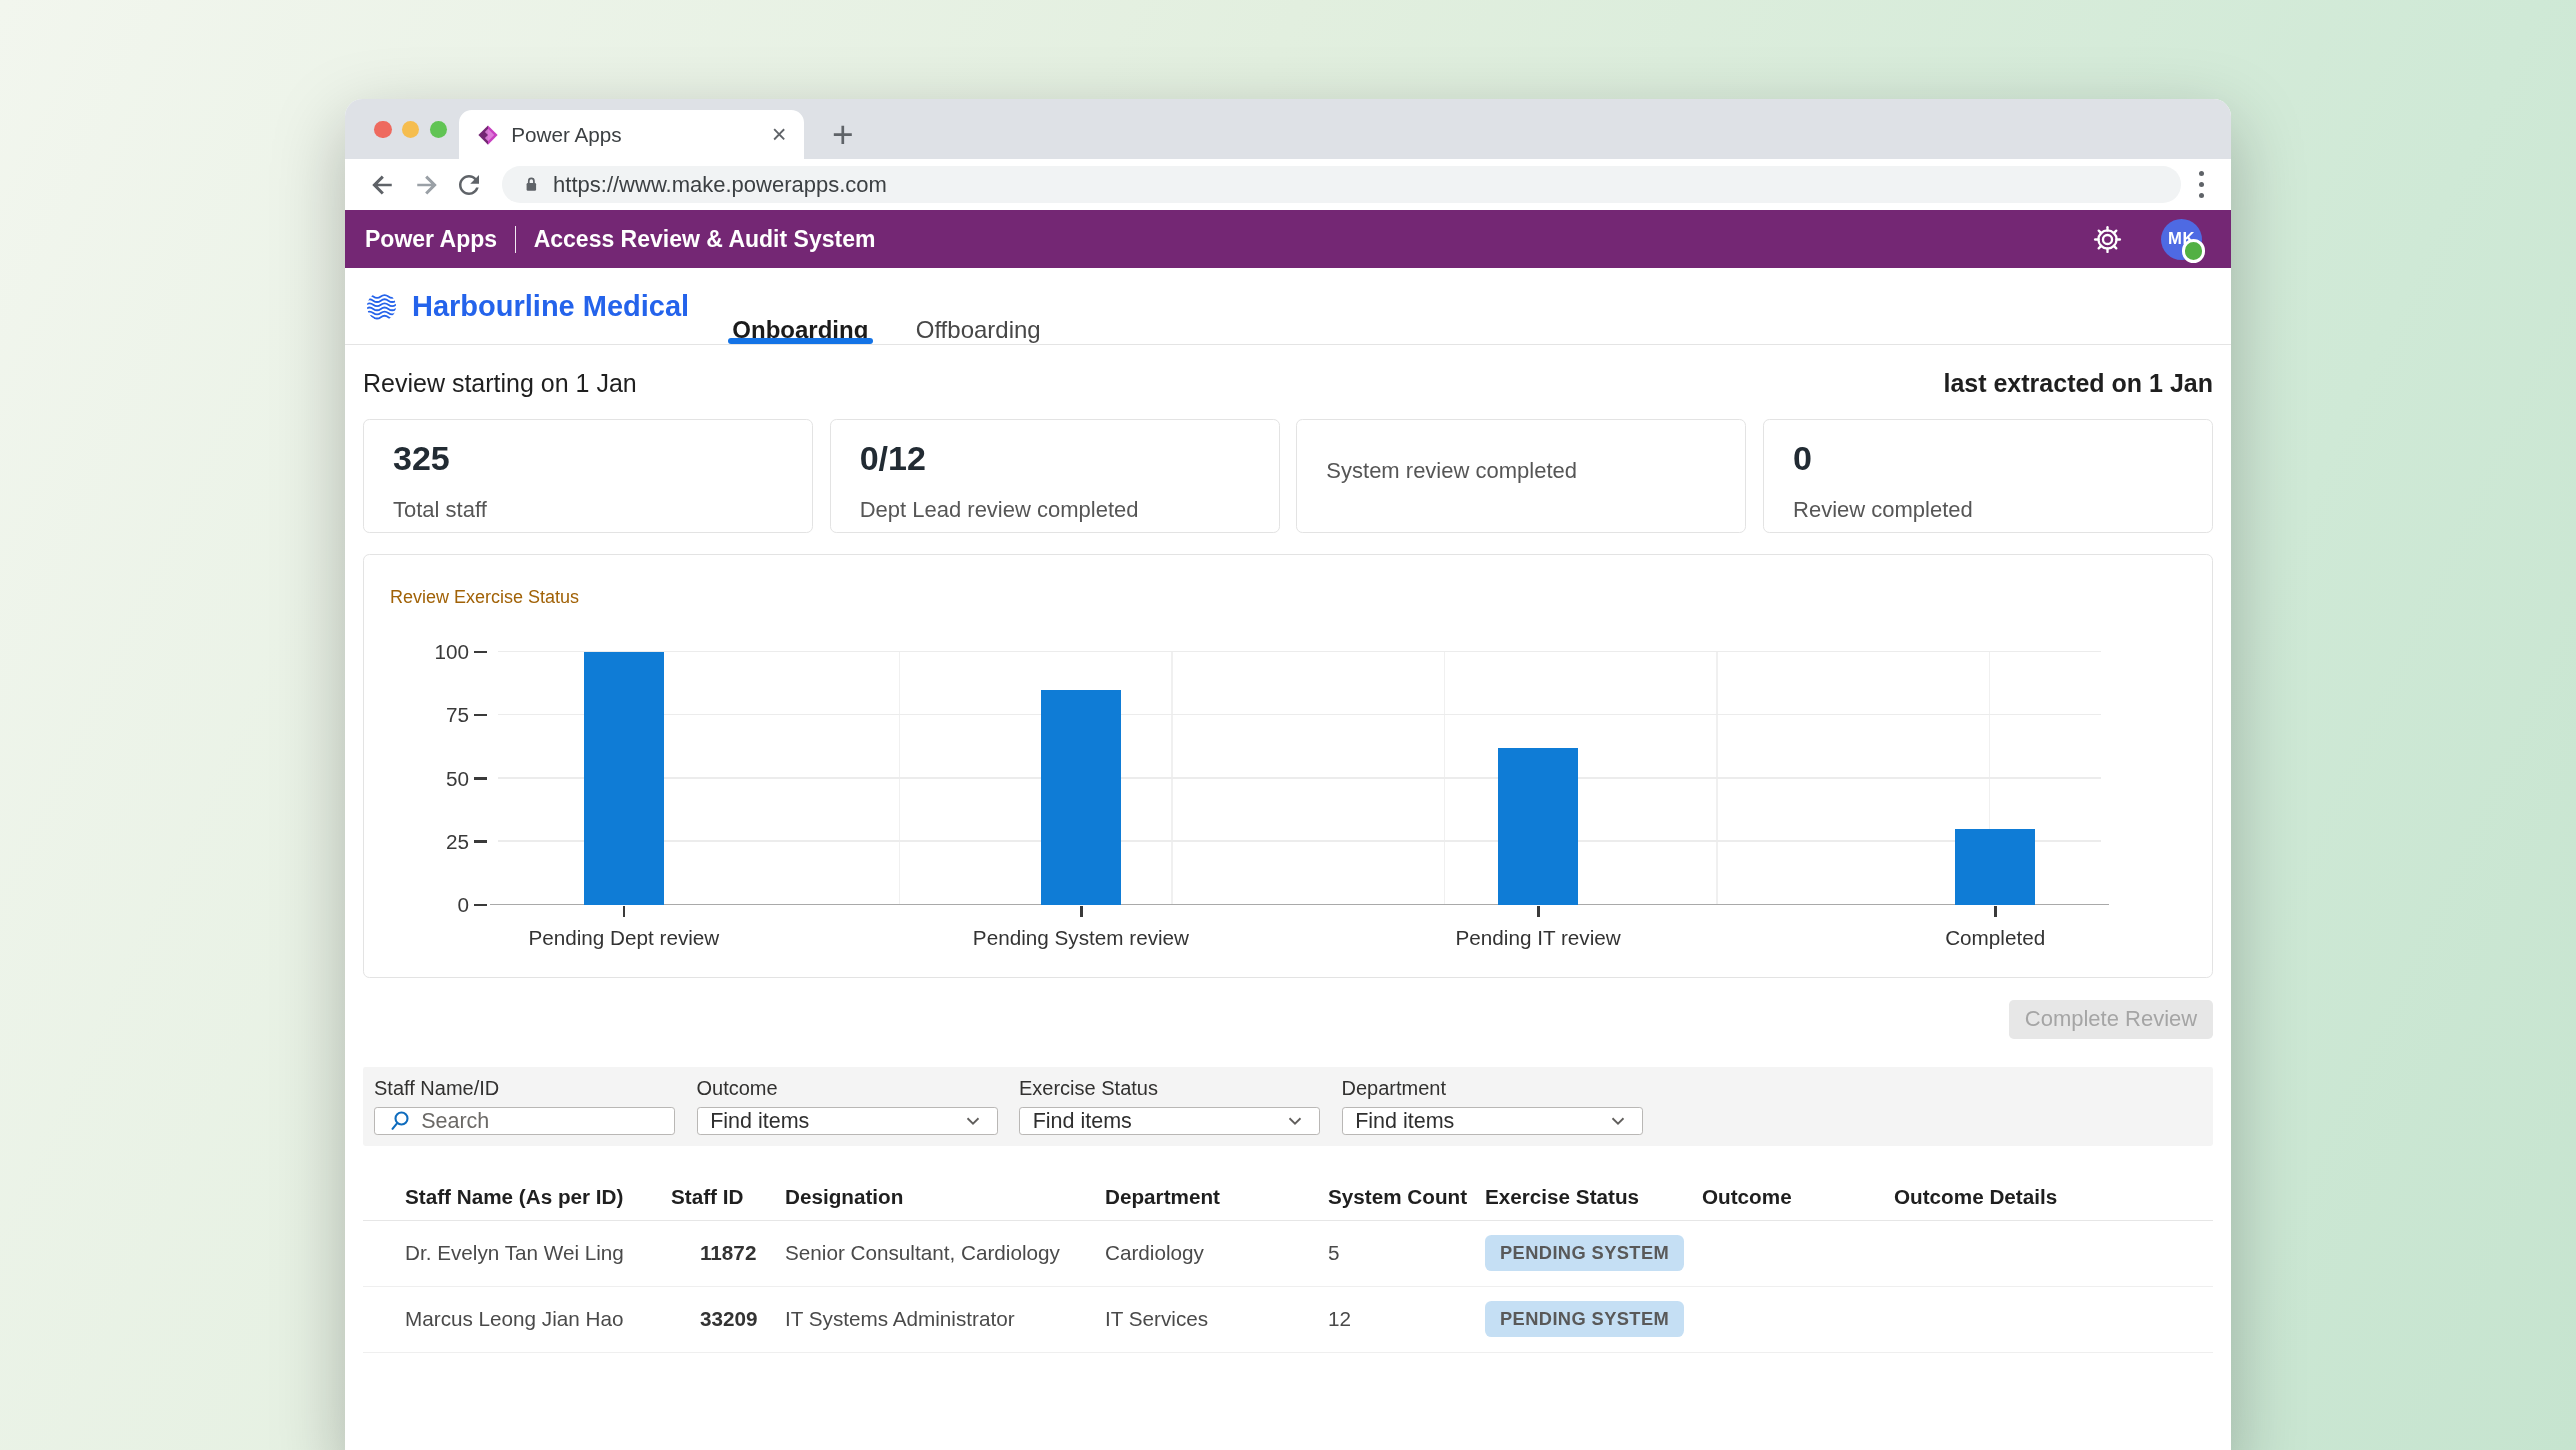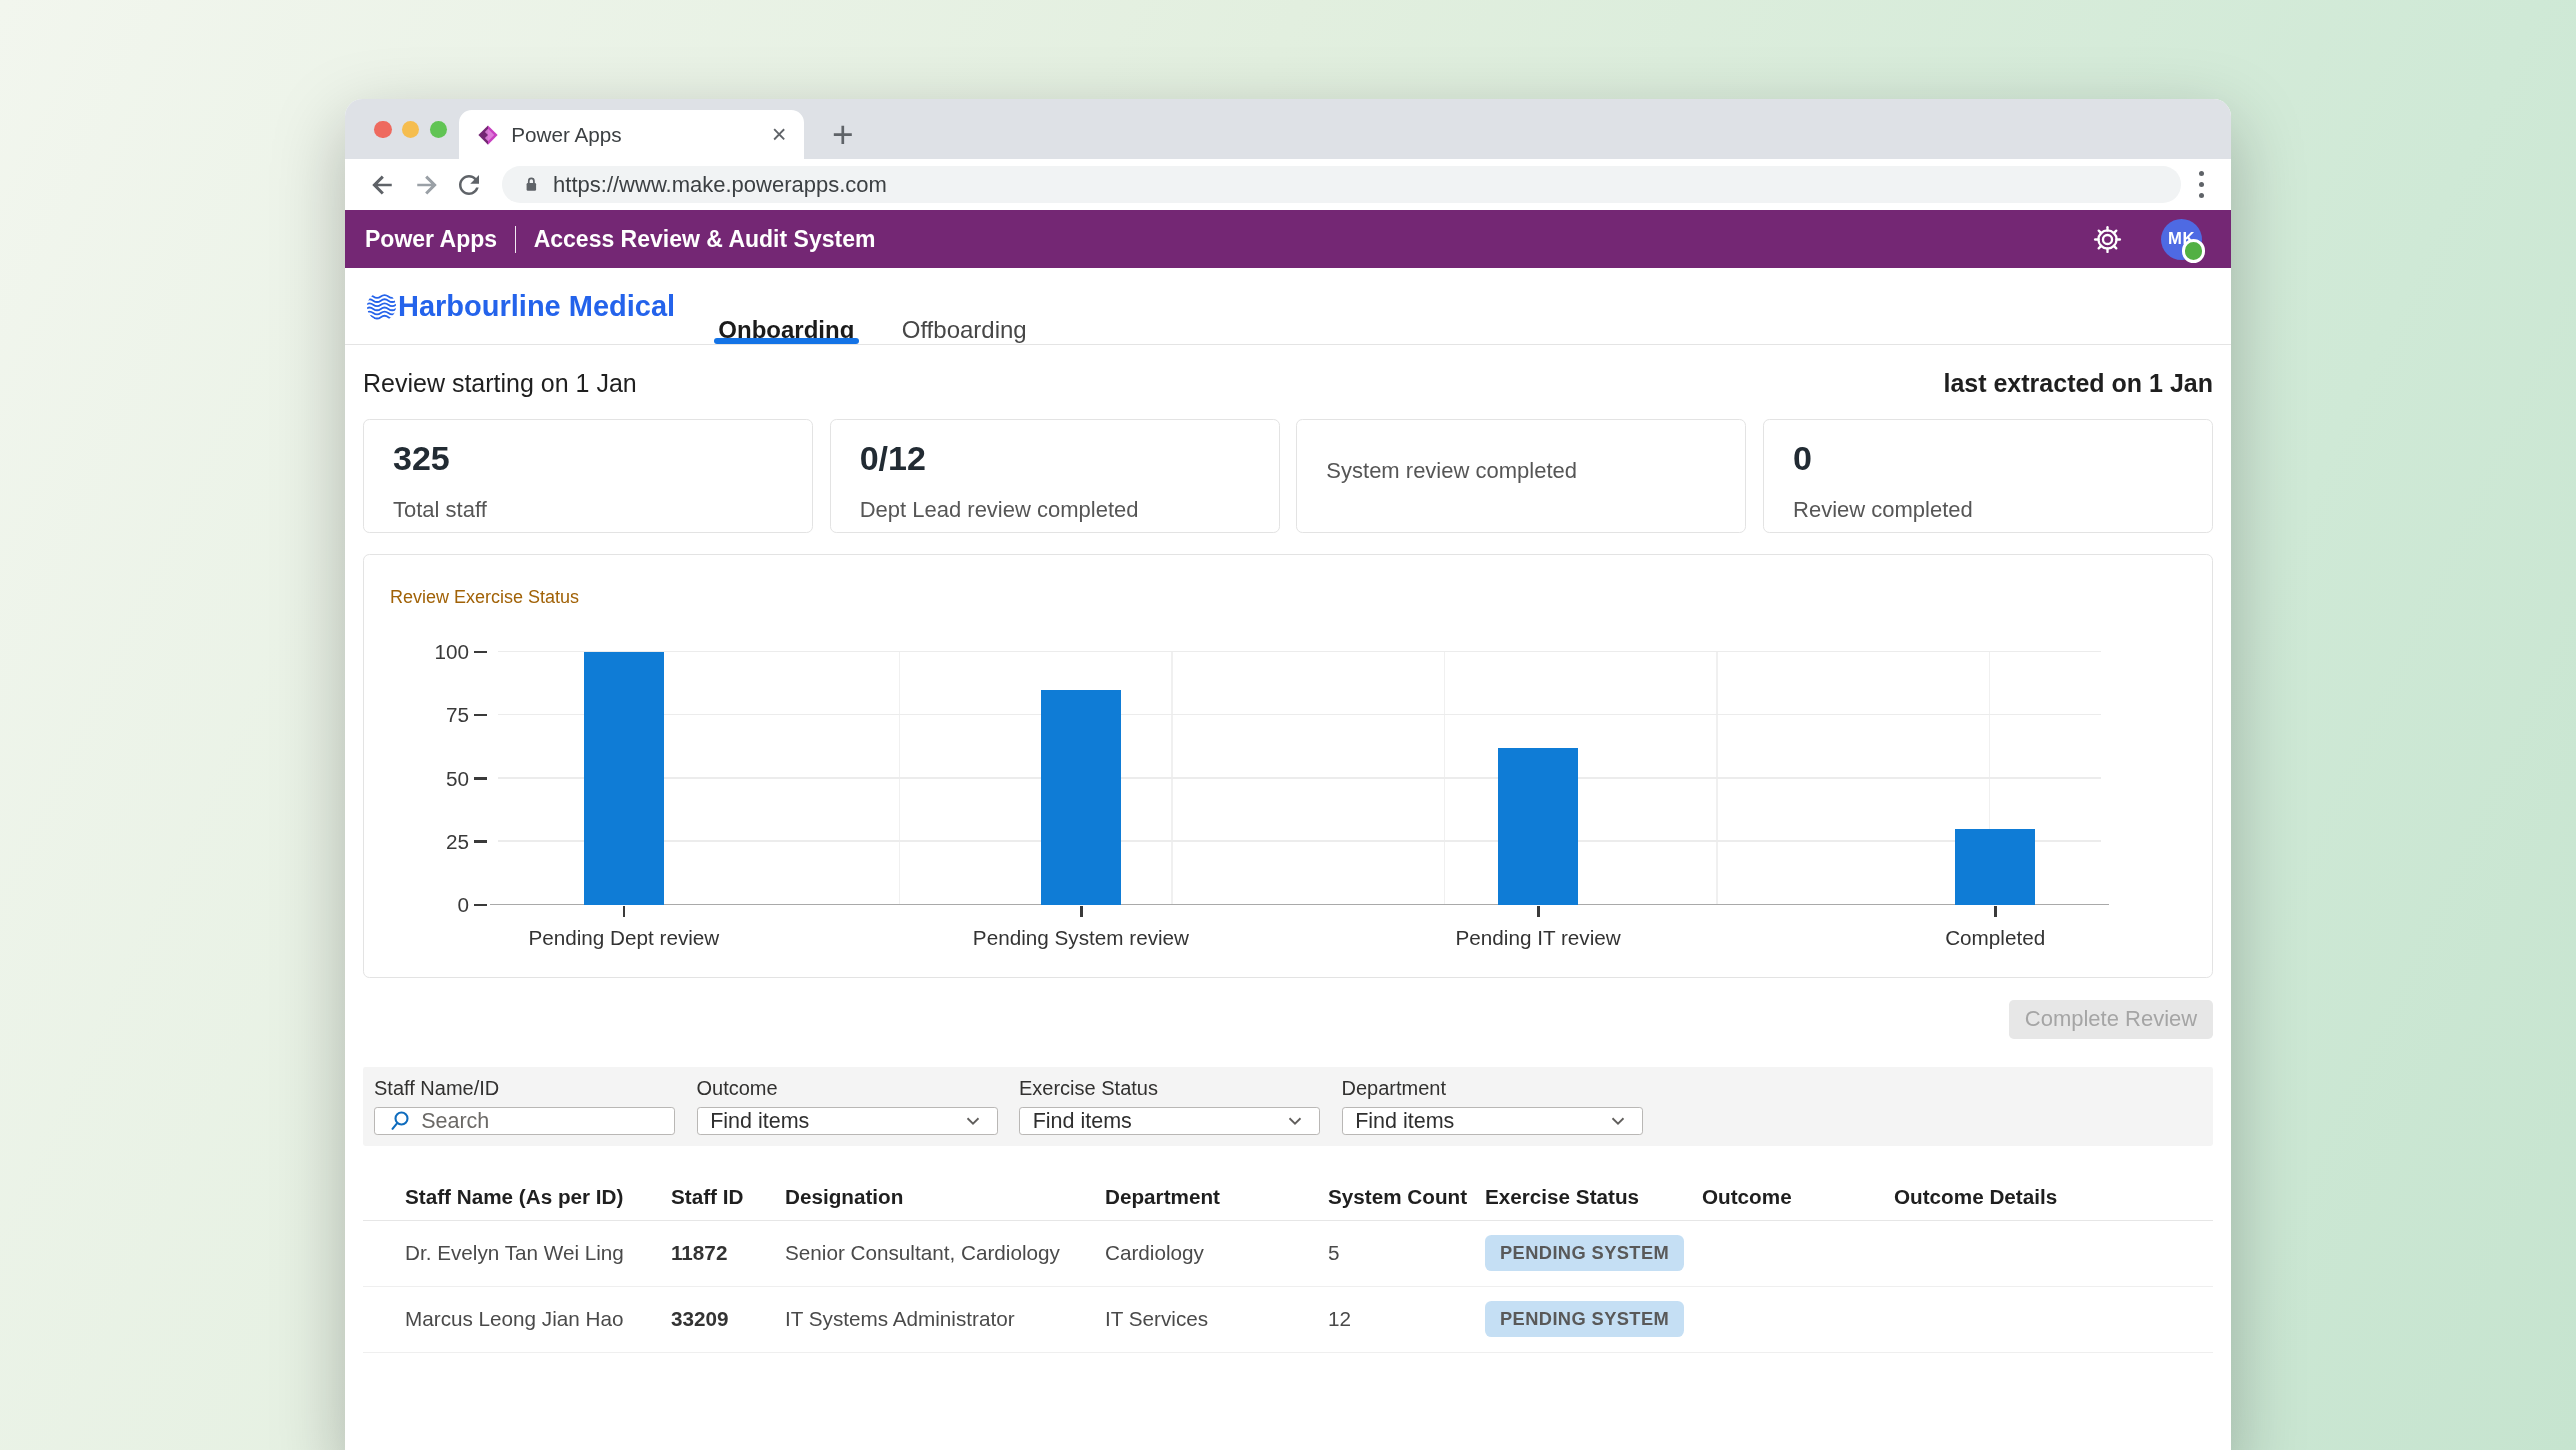--- a/index.html
+++ b/index.html
@@ -59,21 +59,21 @@
   .avatar .initials{font-size:16.7px;font-weight:700;color:#fff;letter-spacing:0.4px;}
   .presence{
     position:absolute;right:-3.2px;bottom:-3.2px;width:17.5px;height:17.5px;border-radius:50%;
     background:var(--green,#52b043);border:3.2px solid #fff;box-sizing:content-box;
   }
   
   .brandrow{
     height:76px;border-bottom:1.6px solid #e4e4e4;background:#fff;display:flex;
     align-items:stretch;padding:0 20px;flex:none;
   }
-  .brand{display:flex;align-items:center;gap:0;}
+  .brand{display:flex;align-items:center;gap:14px;}
   .brand .logo{width:33px;height:33px;display:flex;}
   .brand .name{font-size:29px;font-weight:700;color:var(--brand,#2463eb);white-space:nowrap;}
   .navtabs{display:flex;margin-left:40px;align-items:flex-end;}
   .navtab{
     display:flex;align-items:center;margin-right:41px;font-size:24px;color:#474747;
     position:relative;padding:0 3.2px;cursor:default;
   }
   .navtab.active{color:#1b1b1b;font-weight:700;}
   .navtab.active::after{
     content:"";position:absolute;left:-1.6px;right:-1.6px;bottom:0;height:5.6px;border-radius:3.2px;
@@ -135,21 +135,21 @@
   
   .tbl{margin-top:29px;}
   .trow{
     display:grid;grid-template-columns:266px 114px 320px 223px 157px 217px 192px minmax(0,1fr);
     padding-left:42px;align-items:center;
   }
   .thead{height:45px;border-bottom:1.6px solid #e6e6e6;}
   .thead .tc{font-size:20.7px;font-weight:700;color:#1f1f1f;}
   .tdata{height:65px;border-bottom:1.6px solid #efefef;}
   .tdata .tc{font-size:20.7px;color:#4a4a4a;}
-  .tdata .tc.id{font-weight:700;color:#333;}
+  .tdata .tc.id{font-weight:700;color:#333;margin-left:29px;}
   .badge{
     display:inline-block;background:var(--badgebg,#c5dff4);color:var(--badgetx,#595959);
     font-size:18.3px;font-weight:700;letter-spacing:0.4px;padding:7.2px 15px;border-radius:6.4px;
   }
   .tc{white-space:nowrap;overflow:hidden;text-overflow:ellipsis;padding-right:11px;}
 </style>
 </head>
 <body>
 
 <div class="window">

